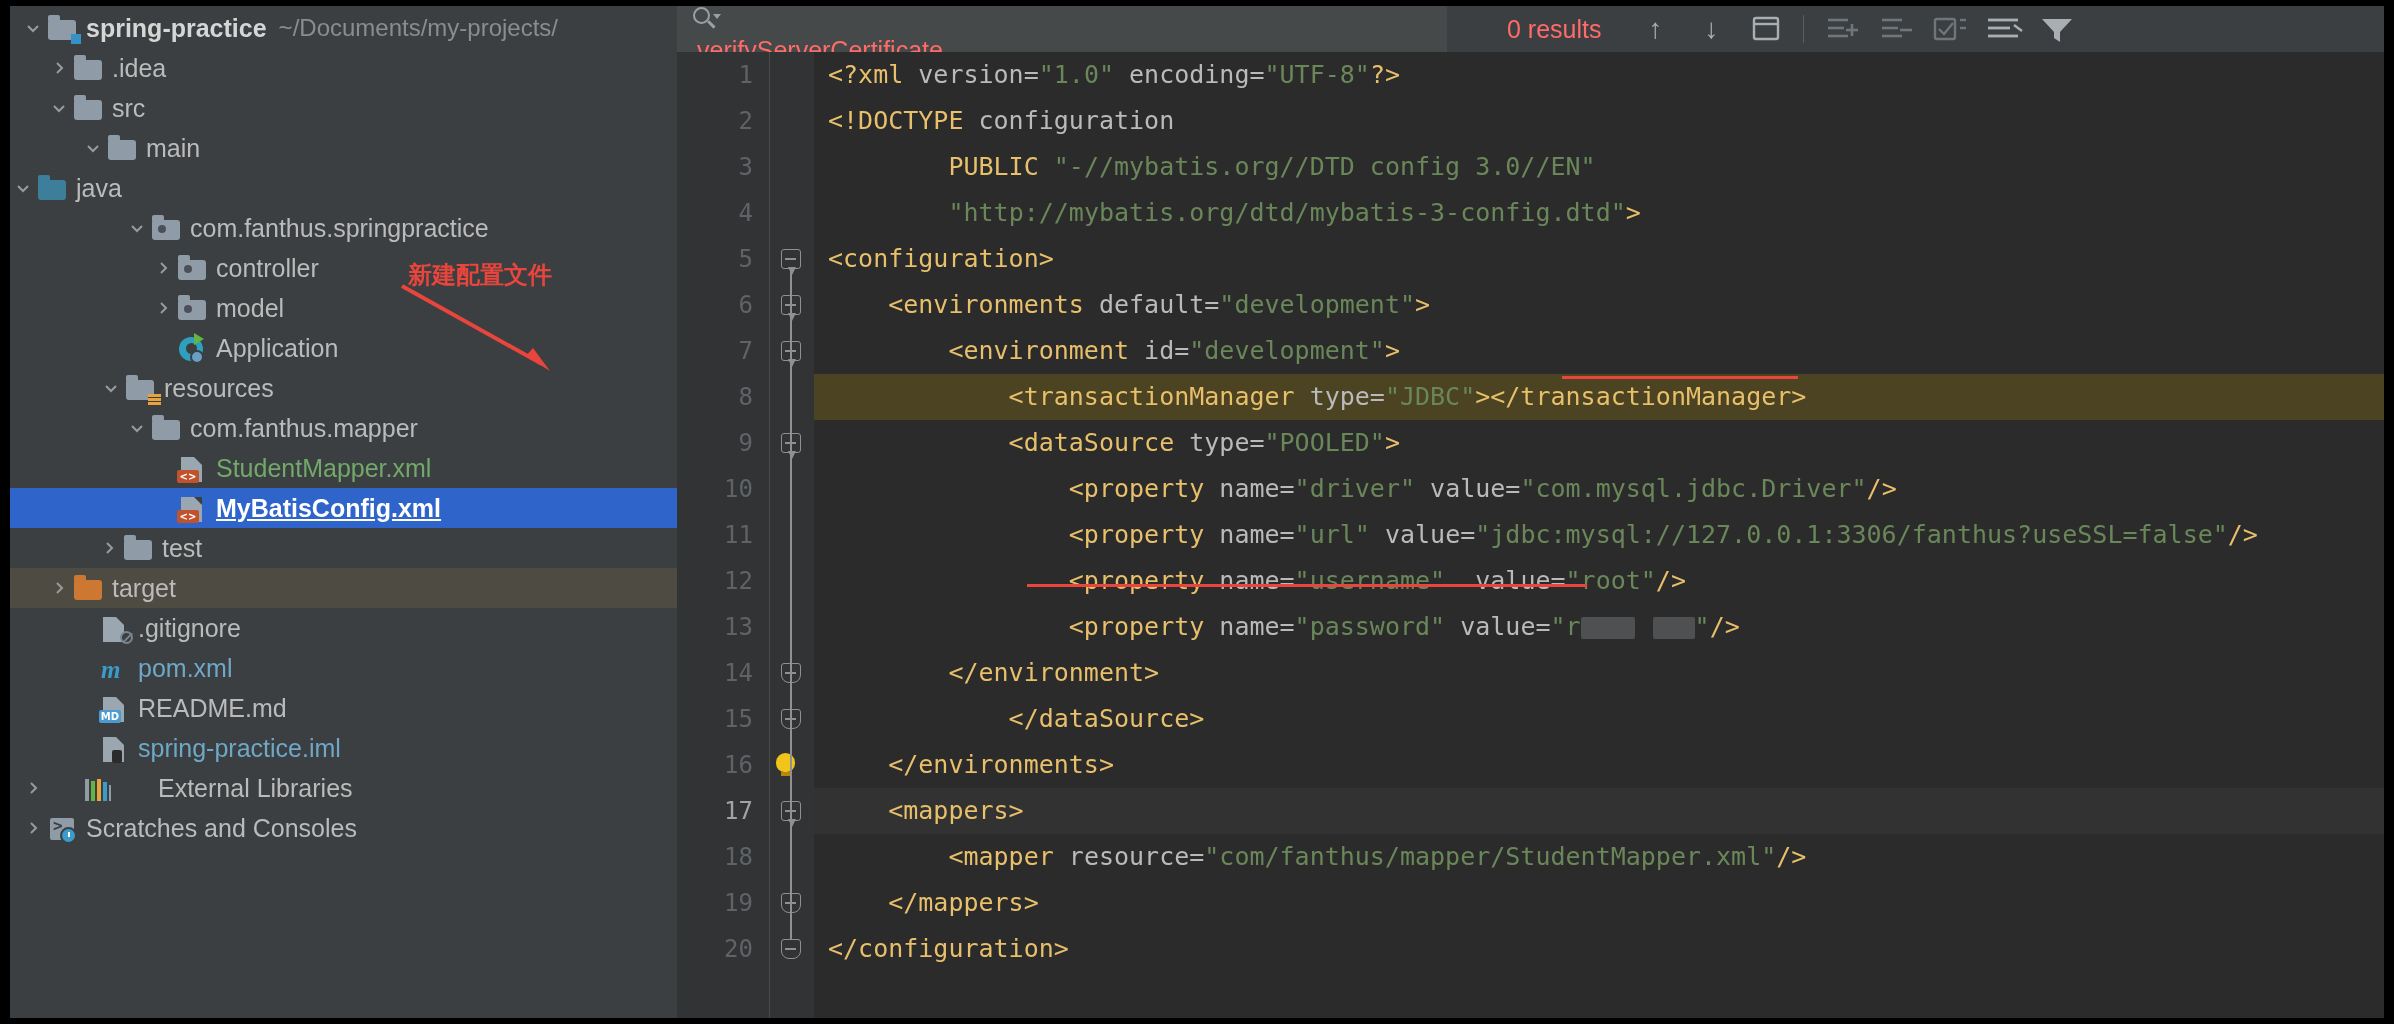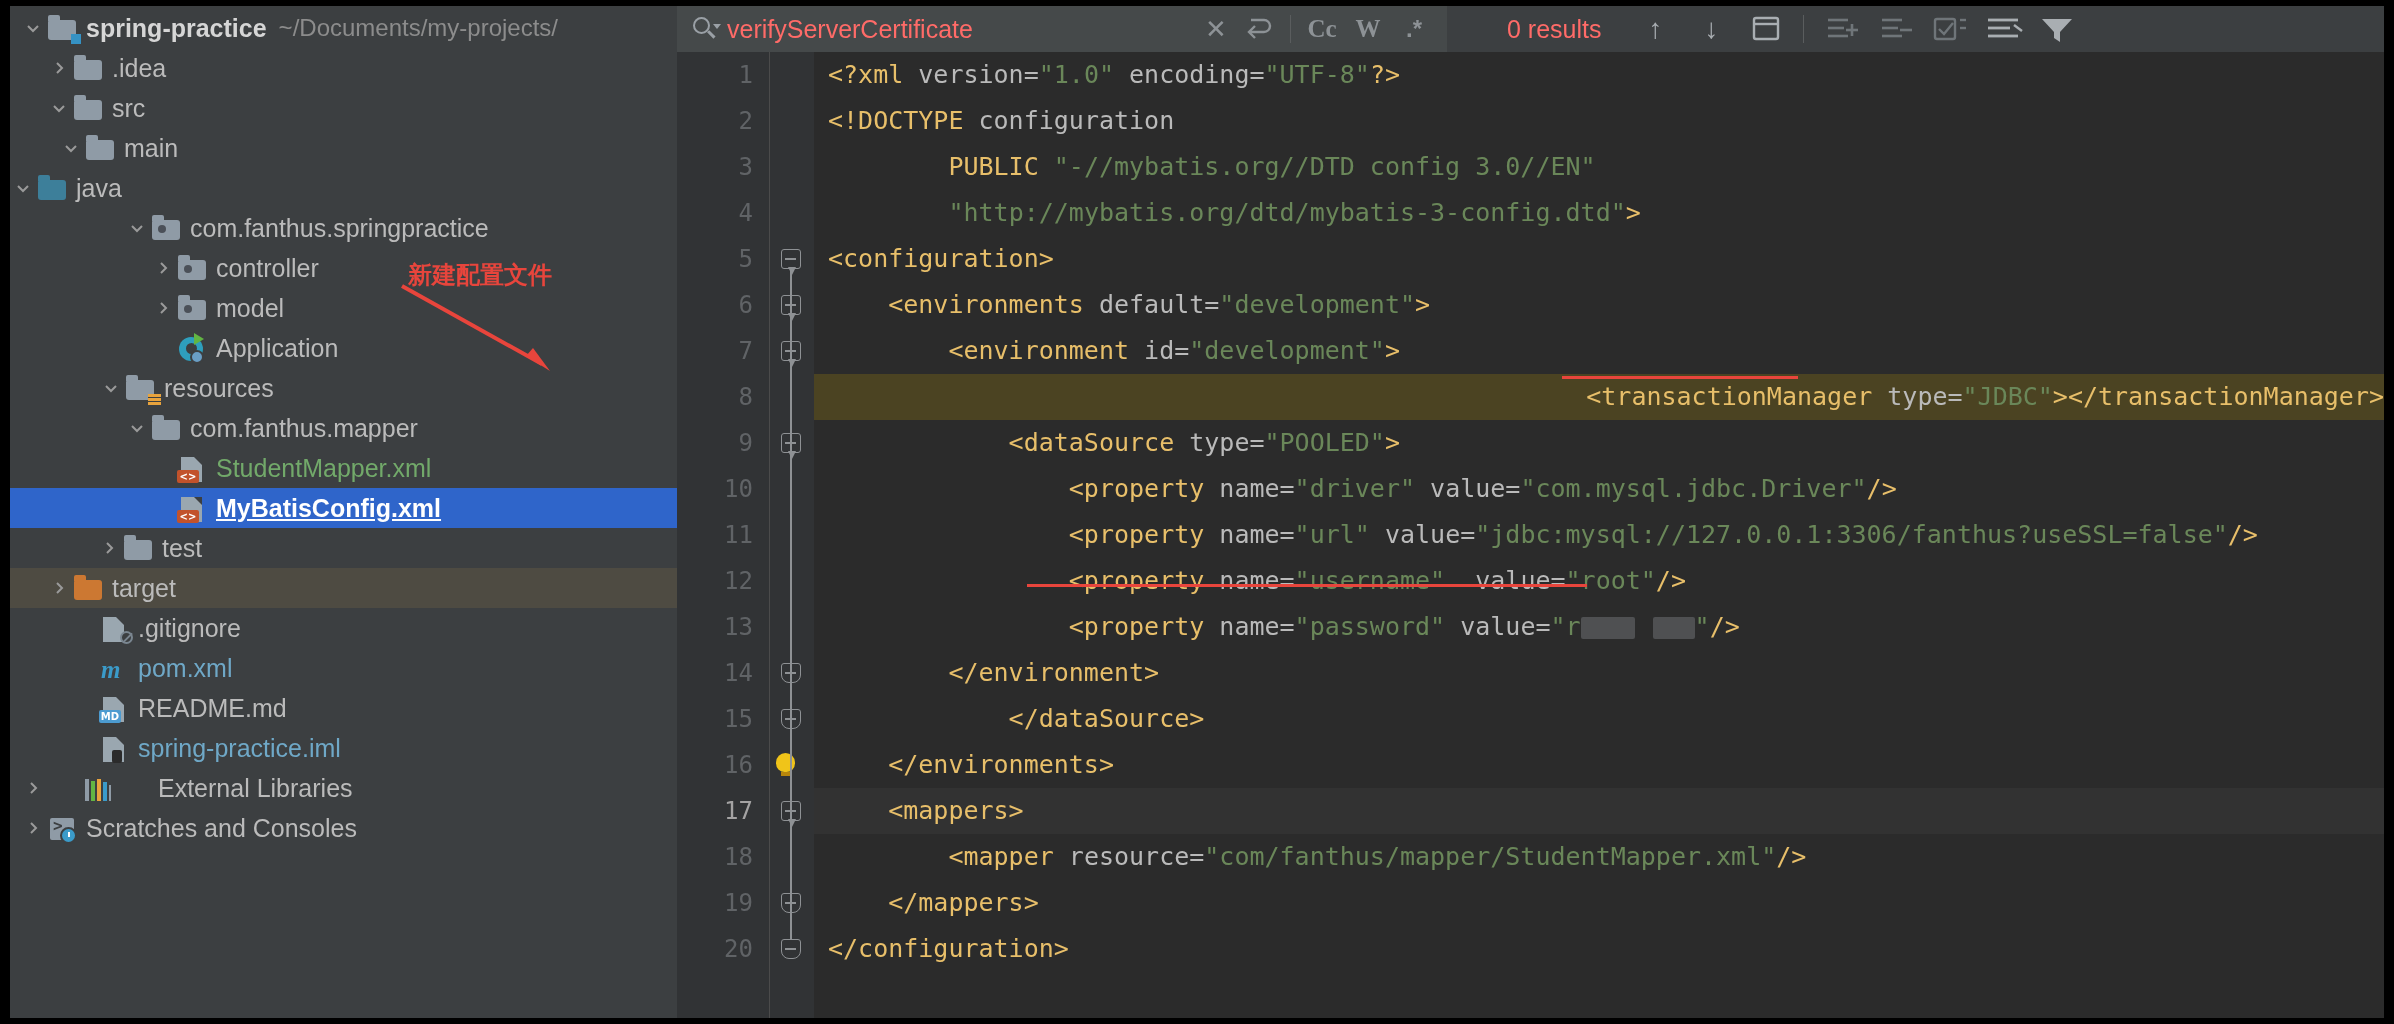--- a/index.html
+++ b/index.html
@@ -149,22 +149,22 @@
   .editor-pane{
     flex:1;background:#2b2b2b;display:flex;flex-direction:column;position:relative;
     overflow:hidden;
   }
   
   .findbar{
     height:46px;flex:0 0 46px;background:#3c3f41;display:flex;align-items:center;
     position:relative;
   }
   .find-field{
-    display:flex;align-items:center;height:46px;padding-left:14px;padding-right:10px;
-    background:#45494a;min-width:770px;box-sizing:border-box;
+    display:flex;align-items:flex-start;height:46px;padding-left:14px;padding-right:10px;
+    background:#45494a;min-width:770px;box-sizing:border-box;flex-direction:column;
   }
   .srch-ico{width:30px;flex:0 0 30px;position:relative;height:26px;}
   .srch-ico .lens{
     position:absolute;left:2px;top:1px;width:17px;height:17px;border-radius:50%;
     border:2.5px solid #9aa0a6;box-sizing:border-box;
   }
   .srch-ico .handle{
     position:absolute;left:16px;top:17px;width:9px;height:2.5px;background:#9aa0a6;
     transform:rotate(45deg);
   }
@@ -228,21 +228,21 @@
     position:absolute;left:6px;top:11px;width:19px;height:19px;border-radius:50% 50% 45% 45%;
     background:#f0c419;
   }
   .bulb:after{
     content:"";position:absolute;left:5px;bottom:-4px;width:9px;height:4px;background:#b8860b;
   }
   .codeline{
     height:46px;line-height:46px;white-space:pre;font-size:25px;
     font-family:"DejaVu Sans Mono", monospace;padding-left:14px;color:#a9b7c6;
   }
-  .codeline.hl{background:#4b4322;text-align:right;}
+  .codeline.hl{background:#4b4322;}
   .codeline.cur{background:#323232;}
   .tagc{color:#e8bf6a;}
   .attrc{color:#bababa;}
   .strc{color:#6a8759;}
   .plainc{color:#a9b7c6;}
   .redact{
     display:inline-block;width:54px;height:22px;background:#4f5052;
     vertical-align:middle;border-radius:2px;
   }
   .redact2{
@@ -289,21 +289,21 @@
           <span class="arrow">
             <svg width="16" height="16" viewBox="0 0 16 16">
               <polyline points="3,6 8,11 13,6" fill="none" stroke="#9a9a9a" stroke-width="2"></polyline>
             </svg>
           </span>
           <span class="ico">
             <span class="folder"></span>
           </span>
           <span class="lbl">src</span>
         </div>
-        <div class="row" style="padding-left: 48px; text-align: center;">
+        <div class="row" style="padding-left: 70px; text-align: center;">
           <span class="arrow">
             <svg width="16" height="16" viewBox="0 0 16 16">
               <polyline points="3,6 8,11 13,6" fill="none" stroke="#9a9a9a" stroke-width="2"></polyline>
             </svg>
           </span>
           <span class="ico">
             <span class="folder"></span>
           </span>
           <span class="lbl">main</span>
         </div>

